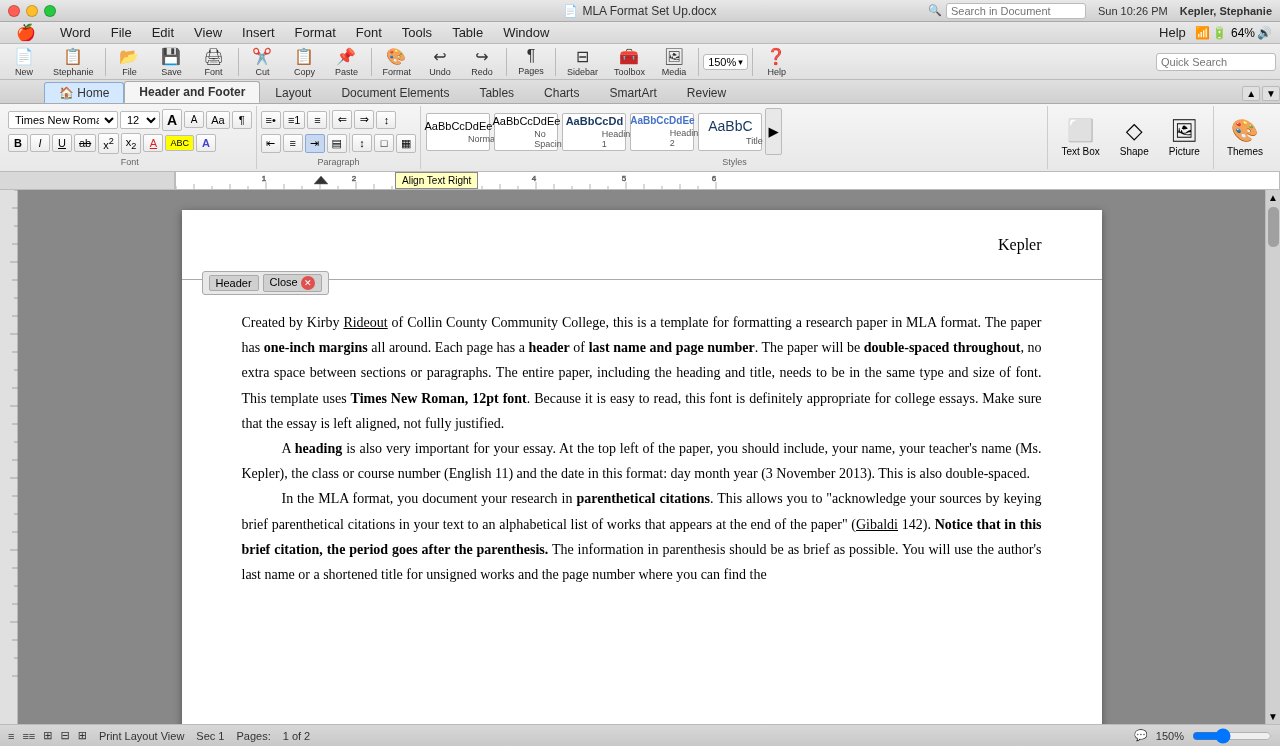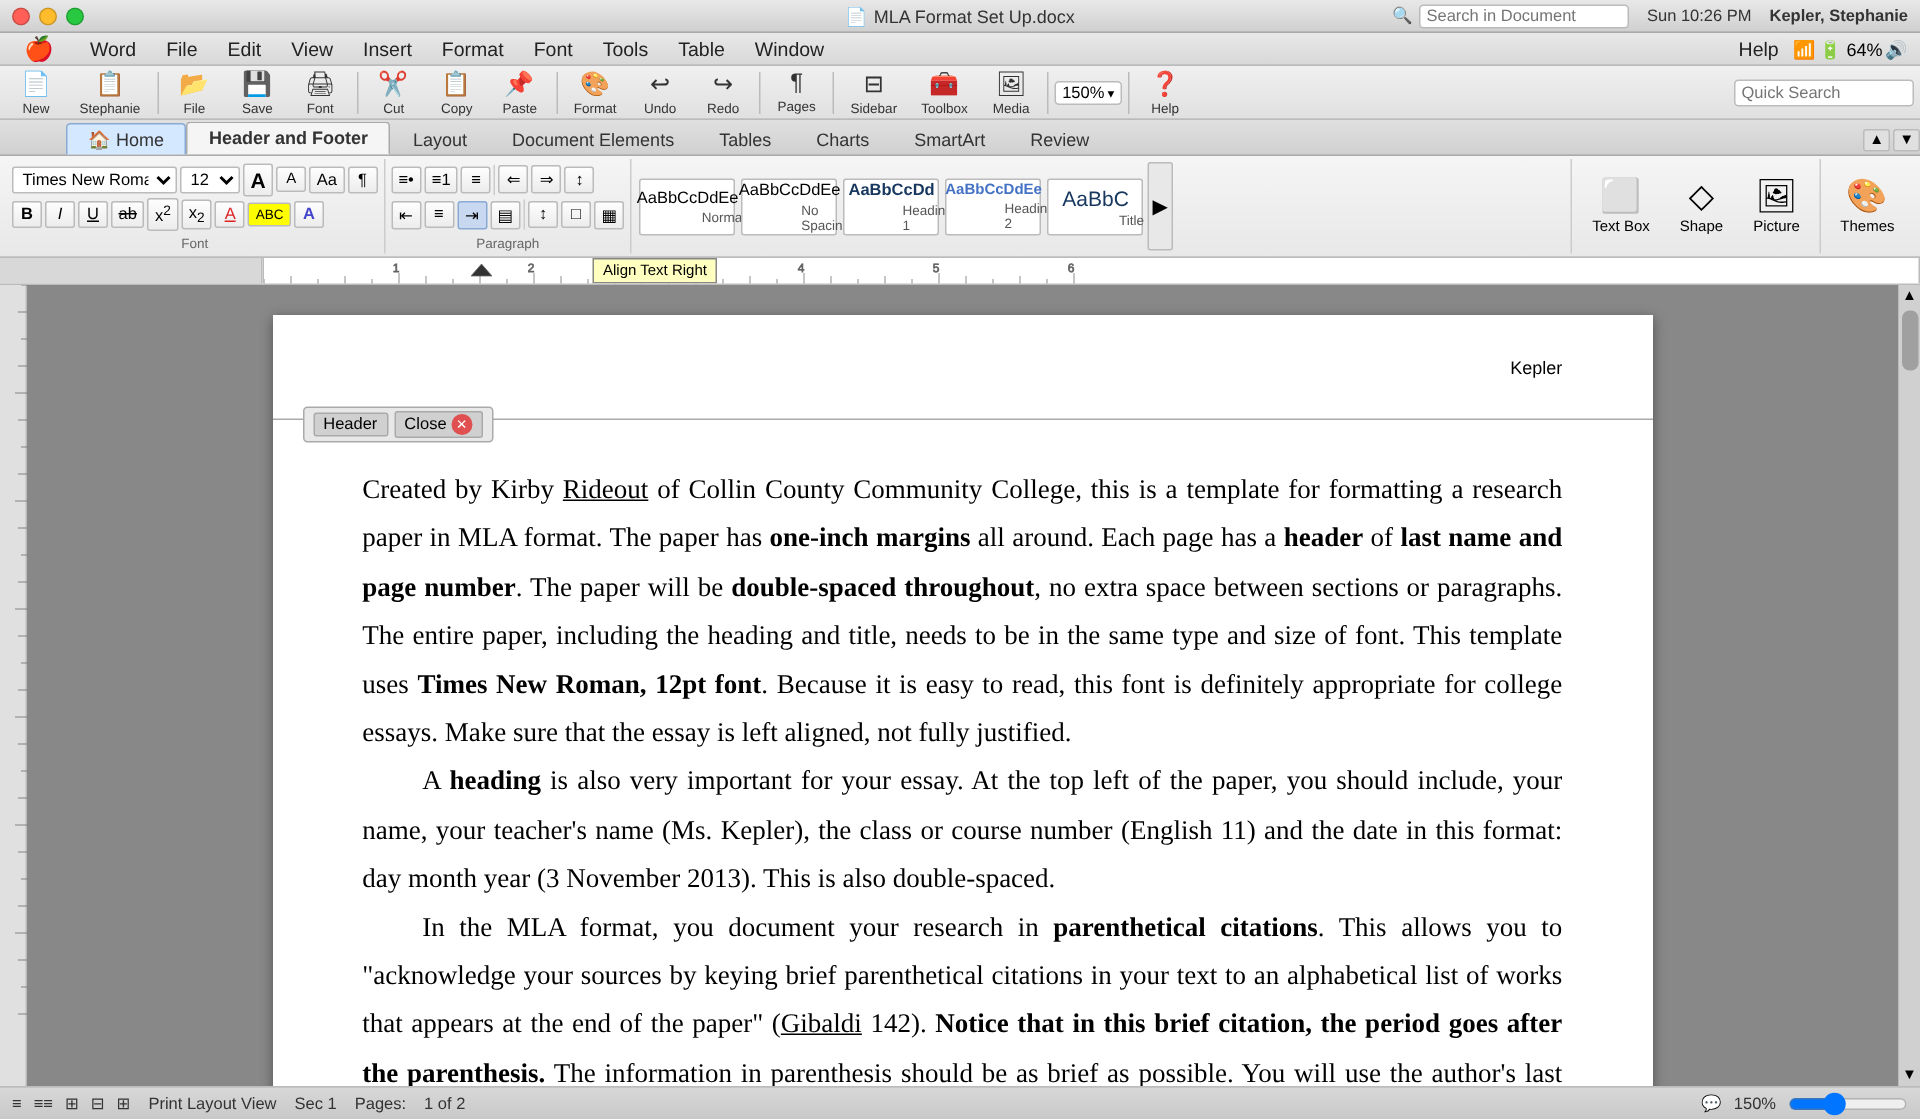--- a/index.html
+++ b/index.html
@@ -215,22 +215,22 @@
     .page-header {
       height: 70px;
       border-bottom: 1px solid #aaa;
       position: relative;
       display: flex;
       align-items: center;
       justify-content: flex-end;
       padding-right: 60px;
     }
     .header-name {
-      font-family: Liberation Sans, sans-serif;
-      font-size: 12px;
+      font-family: Liberation Serif, serif;
+      font-size: 16px;
     }
     .header-toolbar {
       position: absolute;
       left: 20px;
       bottom: -16px;
       display: flex;
       align-items: center;
       gap: 4px;
       background: #e8e8e8;
       border: 1px solid #aaa;
@@ -257,21 +257,21 @@
       border-radius: 50%;
       color: white;
       font-size: 9px;
       cursor: pointer;
     }
     .page-body {
       padding: 30px 60px 40px 60px;
     }
     .page-body p {
       font-family: 'Times New Roman', Times, serif;
-      font-size: 18px;
+      font-size: 14px;
       line-height: 1.8;
       margin-bottom: 0;
       text-align: justify;
     }
     .page-body p.indent {
       text-indent: 40px;
     }
 
     
     .right-scroll {
@@ -562,20 +562,21 @@
       <div class="style-preview">
         <span style="font-size:10px;color:#4472c4;font-weight:bold;">AaBbCcDdEe</span>
         <span class="style-name">Heading 2</span>
       </div>
       <div class="style-preview">
         <span style="font-size:14px;color:#17375e;">AaBbC</span>
         <span class="style-name">Title</span>
       </div>
       <button style="padding:2px;border:1px solid #bbb;background:#e8e8e8;cursor:pointer;border-radius:2px;align-self:stretch;">▶</button>
     </div>
+    <div class="ribbon-group-label">Styles</div>
   </div>
 
   <div class="ribbon-group">
     <div class="ribbon-controls">
       <button class="insert-btn">
         <span class="big-icon">⬜</span>
         <span>Text Box</span>
       </button>
       <button class="insert-btn">
         <span class="big-icon">◇</span>

